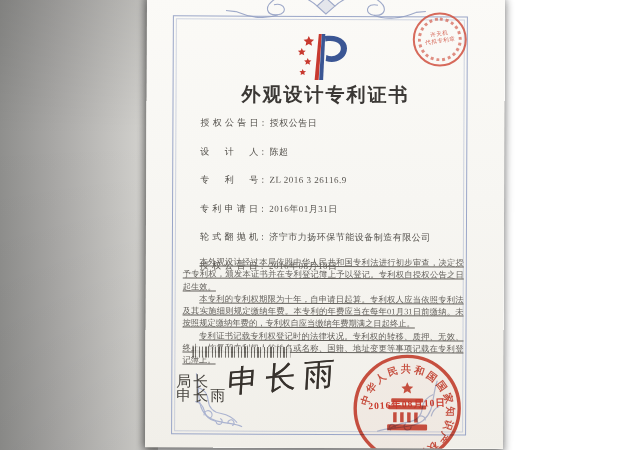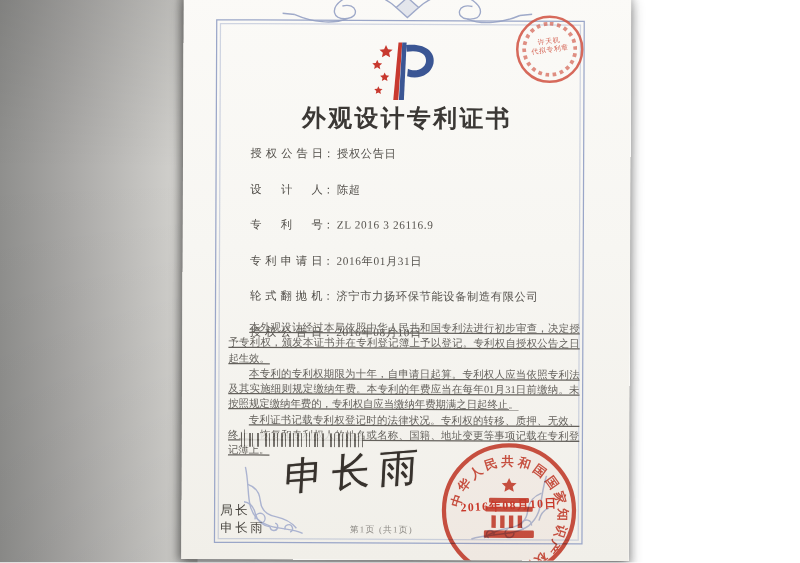--- a/index.html
+++ b/index.html
@@ -71,22 +71,22 @@
   }
   .bodytext p{margin:0;text-indent:2em;}
   .barcode{
     position:absolute;left:47px;top:353px;width:98px;height:11px;
     background:repeating-linear-gradient(90deg,
       #56524c 0px,#56524c 1.5px,#efeee9 1.5px,#efeee9 3px,
       #56524c 3px,#56524c 3.7px,#efeee9 3.7px,#efeee9 6.5px);
     opacity:.8;
   }
   .director{
-    position:absolute;left:31px;top:381px;font-size:10px;color:#47443f;
-    line-height:14px;letter-spacing:2px;margin-top:28px;
+    position:absolute;left:31px;top:381px;font-size:15px;color:#47443f;
+    line-height:14px;letter-spacing:2px;
   }
   .signature{
     position:absolute;left:82px;top:363px;
     font-size:31px;color:#37322d;letter-spacing:7px;white-space:nowrap;
     transform:rotate(-5deg) skewX(-8deg);
     text-shadow:0 0 .6px rgba(55,50,45,.8);
   }
   .seal{position:absolute;left:206px;top:358px;opacity:.93;mix-blend-mode:multiply;}
   .seal-date{
     position:absolute;left:206px;top:404px;width:112px;text-align:center;
@@ -230,16 +230,15 @@
         <rect x="37" y="53" width="38" height="4" rx="1"></rect>
         <rect x="42" y="60" width="3.5" height="10"></rect>
         <rect x="49" y="60" width="3.5" height="10"></rect>
         <rect x="56" y="60" width="3.5" height="10"></rect>
         <rect x="63" y="60" width="3.5" height="10"></rect>
         <rect x="36" y="72" width="40" height="6" rx="1"></rect>
       </g>
     </svg>
     <div class="seal-date">2016年08月10日</div>
 
-    <div class="pagefoot">第1页 (共1页)</div>
 
   </div>
 </div>
 
 </body></html>

